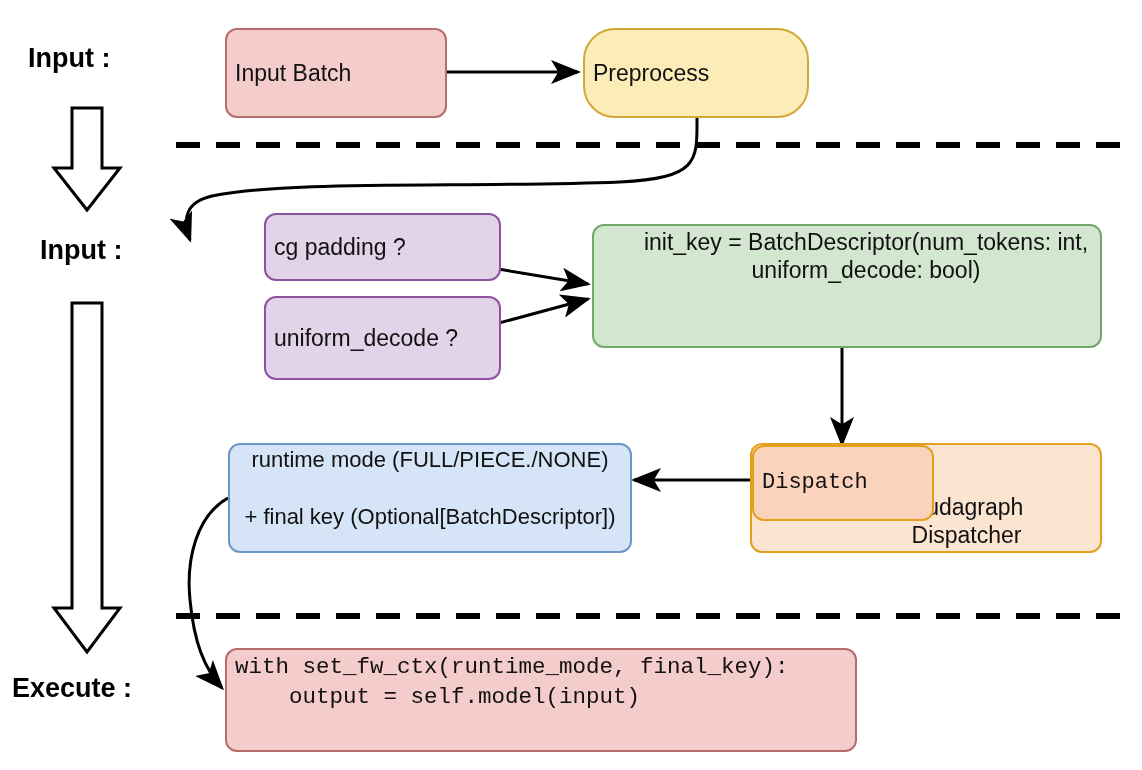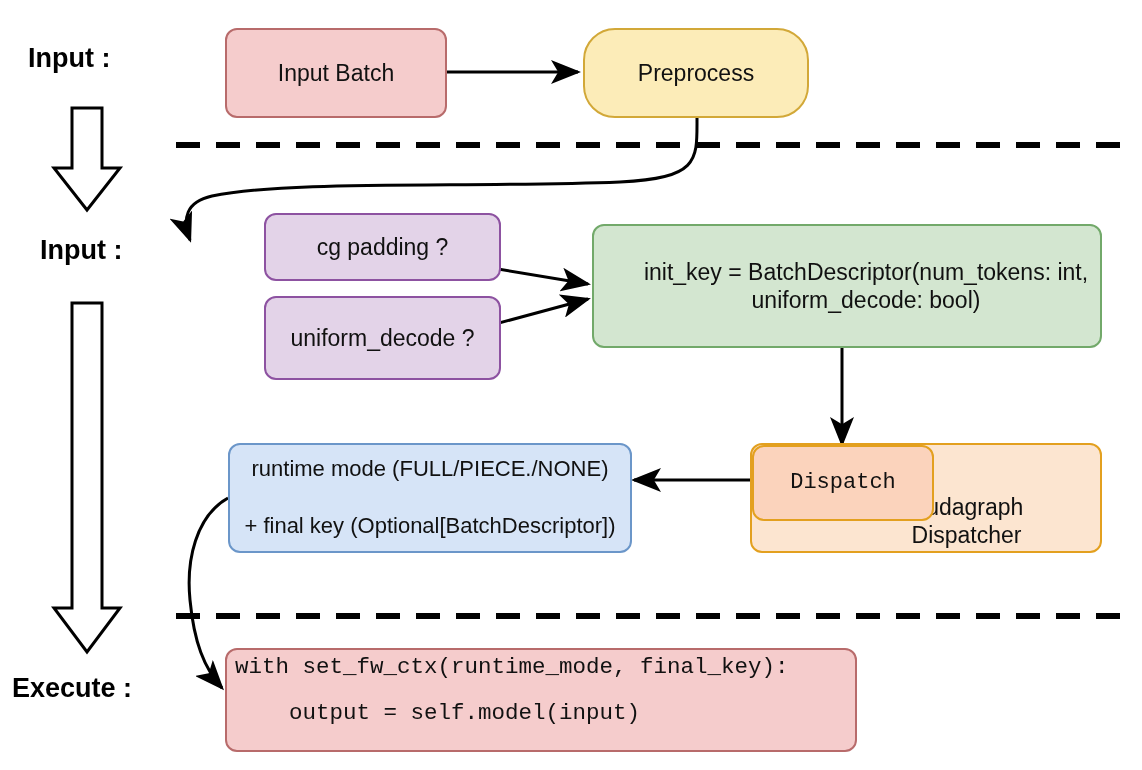--- a/index.html
+++ b/index.html
@@ -32,40 +32,38 @@
     font-size: 27px;
     color: #000000;
     white-space: nowrap;
     letter-spacing: 0px;
   }
   .node {
     position: absolute;
     box-sizing: border-box;
     display: flex;
     align-items: center;
-    justify-content: center;
     text-align: center;
     border-style: solid;
     border-width: 2px;
     border-radius: 12px;
     font-family: "Liberation Sans", sans-serif;
     font-size: 23px;
     color: #111111;
     line-height: 1.22;
     padding: 2px 8px;
   }
   .node.code {
     font-family: "Liberation Mono", monospace;
     font-size: 22.5px;
     justify-content: flex-start;
     align-items: center;
     white-space: pre;
     text-align: left;
     line-height: 1.35;
-    gap: 16px;
   }
   .node-inner-label {
     display: block;
   }
   
   .n-input   { background: #f5cccc; border-color: #b86b6b; }
   .n-pre     { background: #fcecb8; border-color: #d2a838; }
   .n-purple  { background: #e3d3e8; border-color: #8d52a1; margin-left: 39px; }
   .n-green   { background: #d3e6d0; border-color: #72a96a; padding-left: 46px; }
   .n-blue    { background: #d6e4f7; border-color: #6b96c9; }

